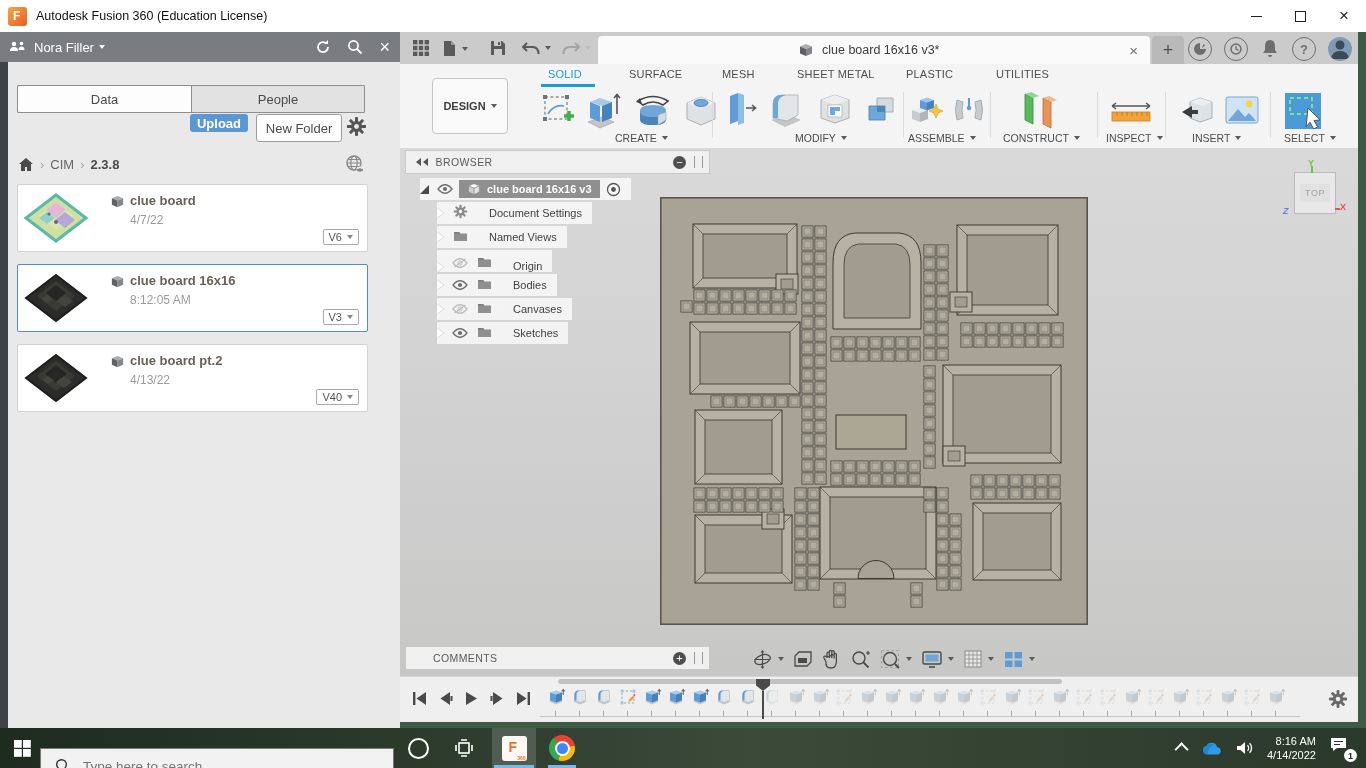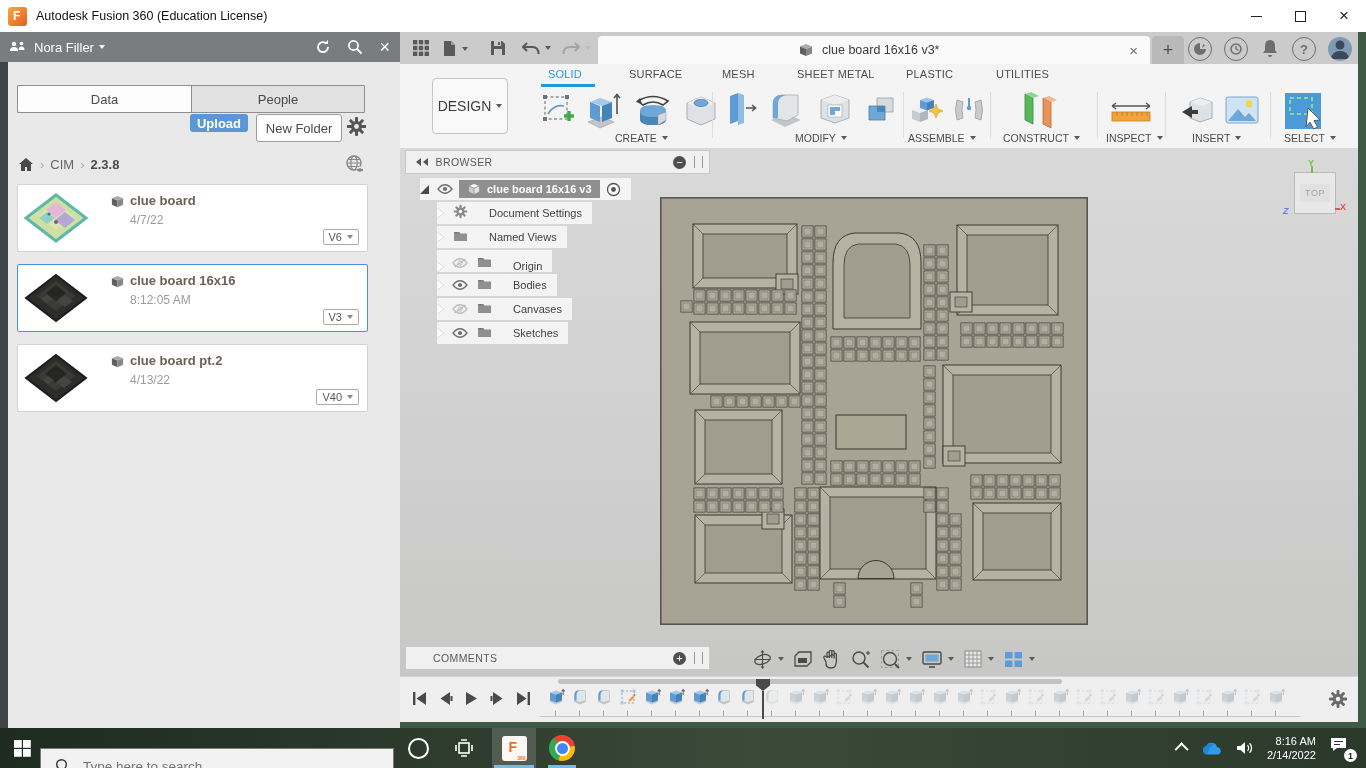--- a/index.html
+++ b/index.html
@@ -326,21 +326,21 @@
       <svg width="18" height="22" viewBox="0 0 18 22">
           <circle cx="9" cy="8" r="4.5" fill="#3c4a58"></circle>
           <path d="M0 22q1-8 9-8t9 8z" fill="#3c4a58"></path>
         </svg>
       </div>
   </div>
 
   <div class="ab" id="ribbon"></div>
   <div class="ab f" style="left:432px;top:78px;width:74px;height:54px;background:#f9f9f9;border:1px solid #c5c5c5;
        border-radius:4px;justify-content:center">
-    <span style="font-size:14px;font-weight:normal;color:#3d3d3d">DESIGN</span>
+    <span style="font-size:11px;font-weight:bold;color:#3d3d3d">DESIGN</span>
     <span class="caret"></span>
   </div>
 
   <span class="rtab active" style="left:548px">SOLID</span>
   <span class="rtab" style="left:629px">SURFACE</span>
   <span class="rtab" style="left:722px">MESH</span>
   <span class="rtab" style="left:797px">SHEET METAL</span>
   <span class="rtab" style="left:906px">PLASTIC</span>
   <span class="rtab" style="left:996px">UTILITIES</span>
   <div class="ab" style="left:541px;top:84px;width:54px;height:3px;background:#1f9bd7"></div>
@@ -1471,21 +1471,21 @@
     <svg width="22" height="15" viewBox="0 0 22 15">
       <path d="M6 13.5a4.3 4.3 0 0 1-.6-8.5A5.6 5.6 0 0 1 16 6.2a3.8 3.8 0 0 1 1.4 7.3z" fill="#2f9be8"></path>
       <path d="M6 13.5a4.3 4.3 0 0 1-.6-8.5A5.6 5.6 0 0 1 13 3.2L8 8z" fill="#1272c4" opacity=".55"></path>
     </svg>
     <svg width="18" height="16" viewBox="0 0 18 16">
       <path d="M1 6h3.5L9 2v12L4.5 10H1z" fill="#fff"></path>
       <path d="M11.5 5.2a4 4 0 0 1 0 5.6M13.6 3.2a6.8 6.8 0 0 1 0 9.6" stroke="#fff" stroke-width="1.3" fill="none"></path>
     </svg>
     <div class="tb-time">
       <div>8:16 AM</div>
-      <div>2/14/2022</div>
+      <div>4/14/2022</div>
     </div>
     <div style="position:relative;width:26px;height:24px">
       <svg width="19" height="17" viewBox="0 0 19 17">
           <path d="M2 2h15v10H8l-4 3v-3H2z" fill="#fff"></path>
           <path d="M5 5.5h9M5 8.5h6" stroke="#333" stroke-width="1.2"></path>
         </svg>
       <div style="position:absolute;right:-2px;bottom:-2px;width:13px;height:13px;border-radius:50%;background:#fff;
            display:flex;align-items:center;justify-content:center;font-size:9px;font-weight:bold;color:#222">1</div>
     </div>
   </div>

